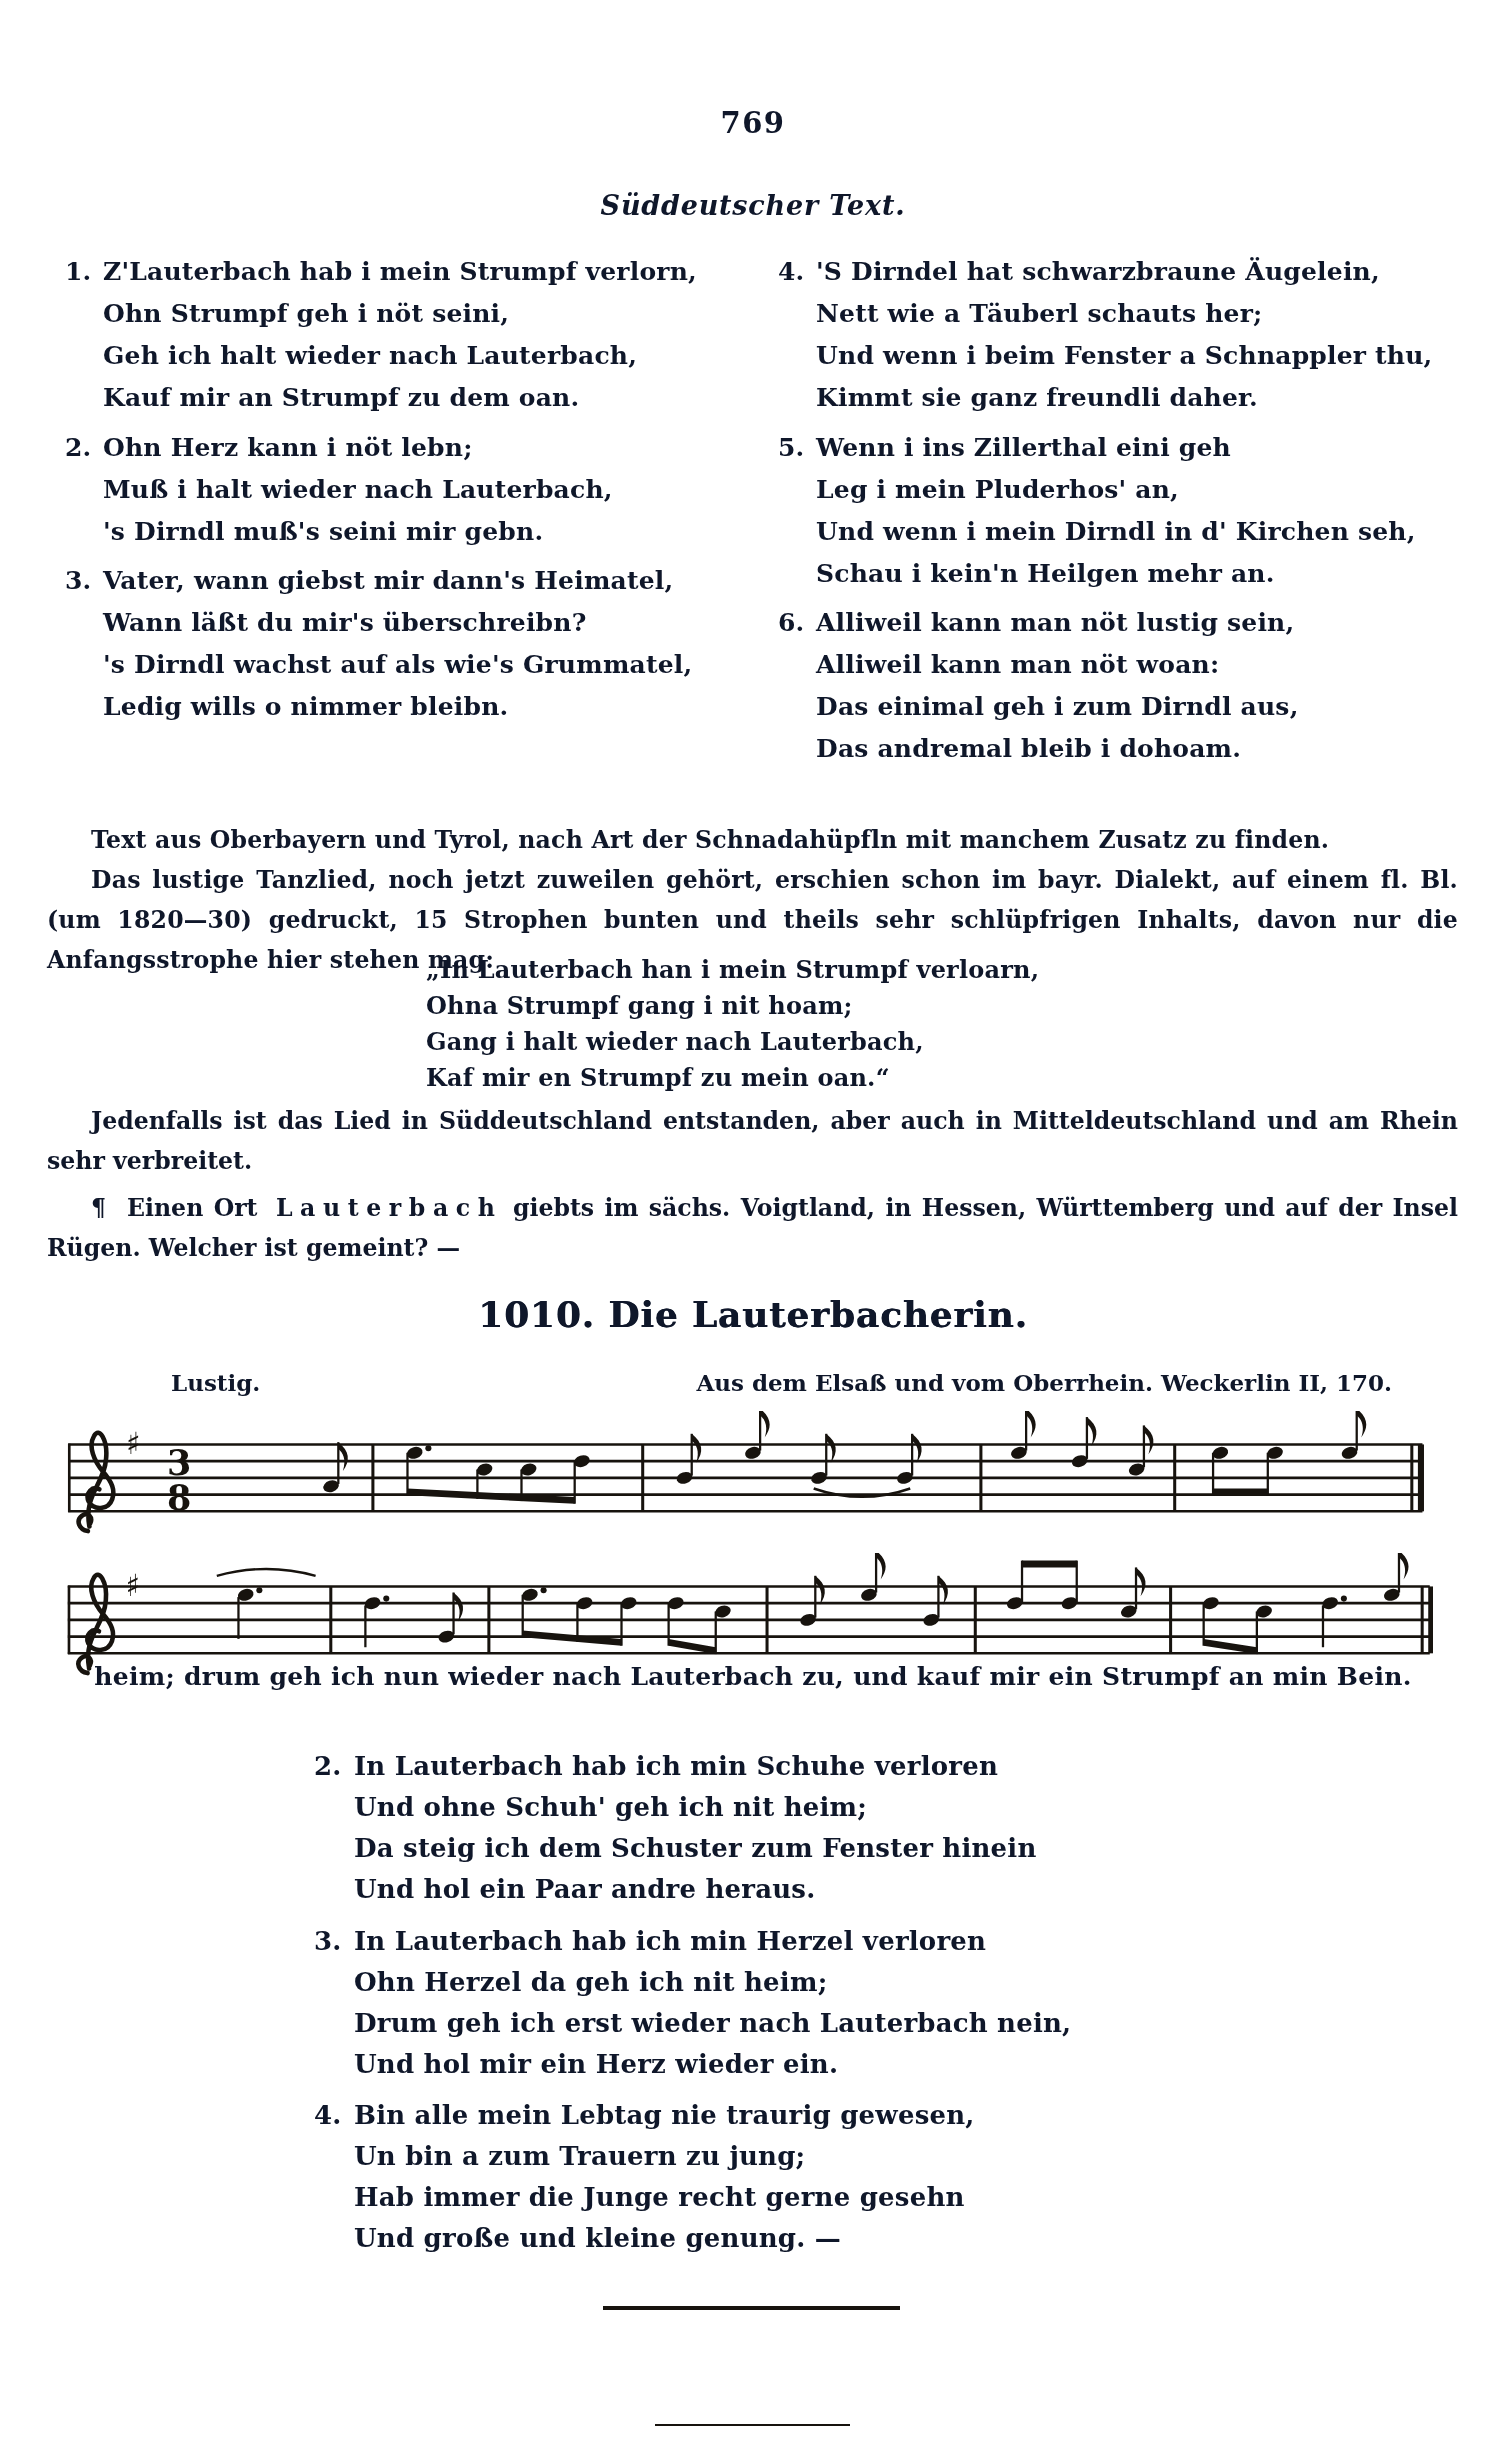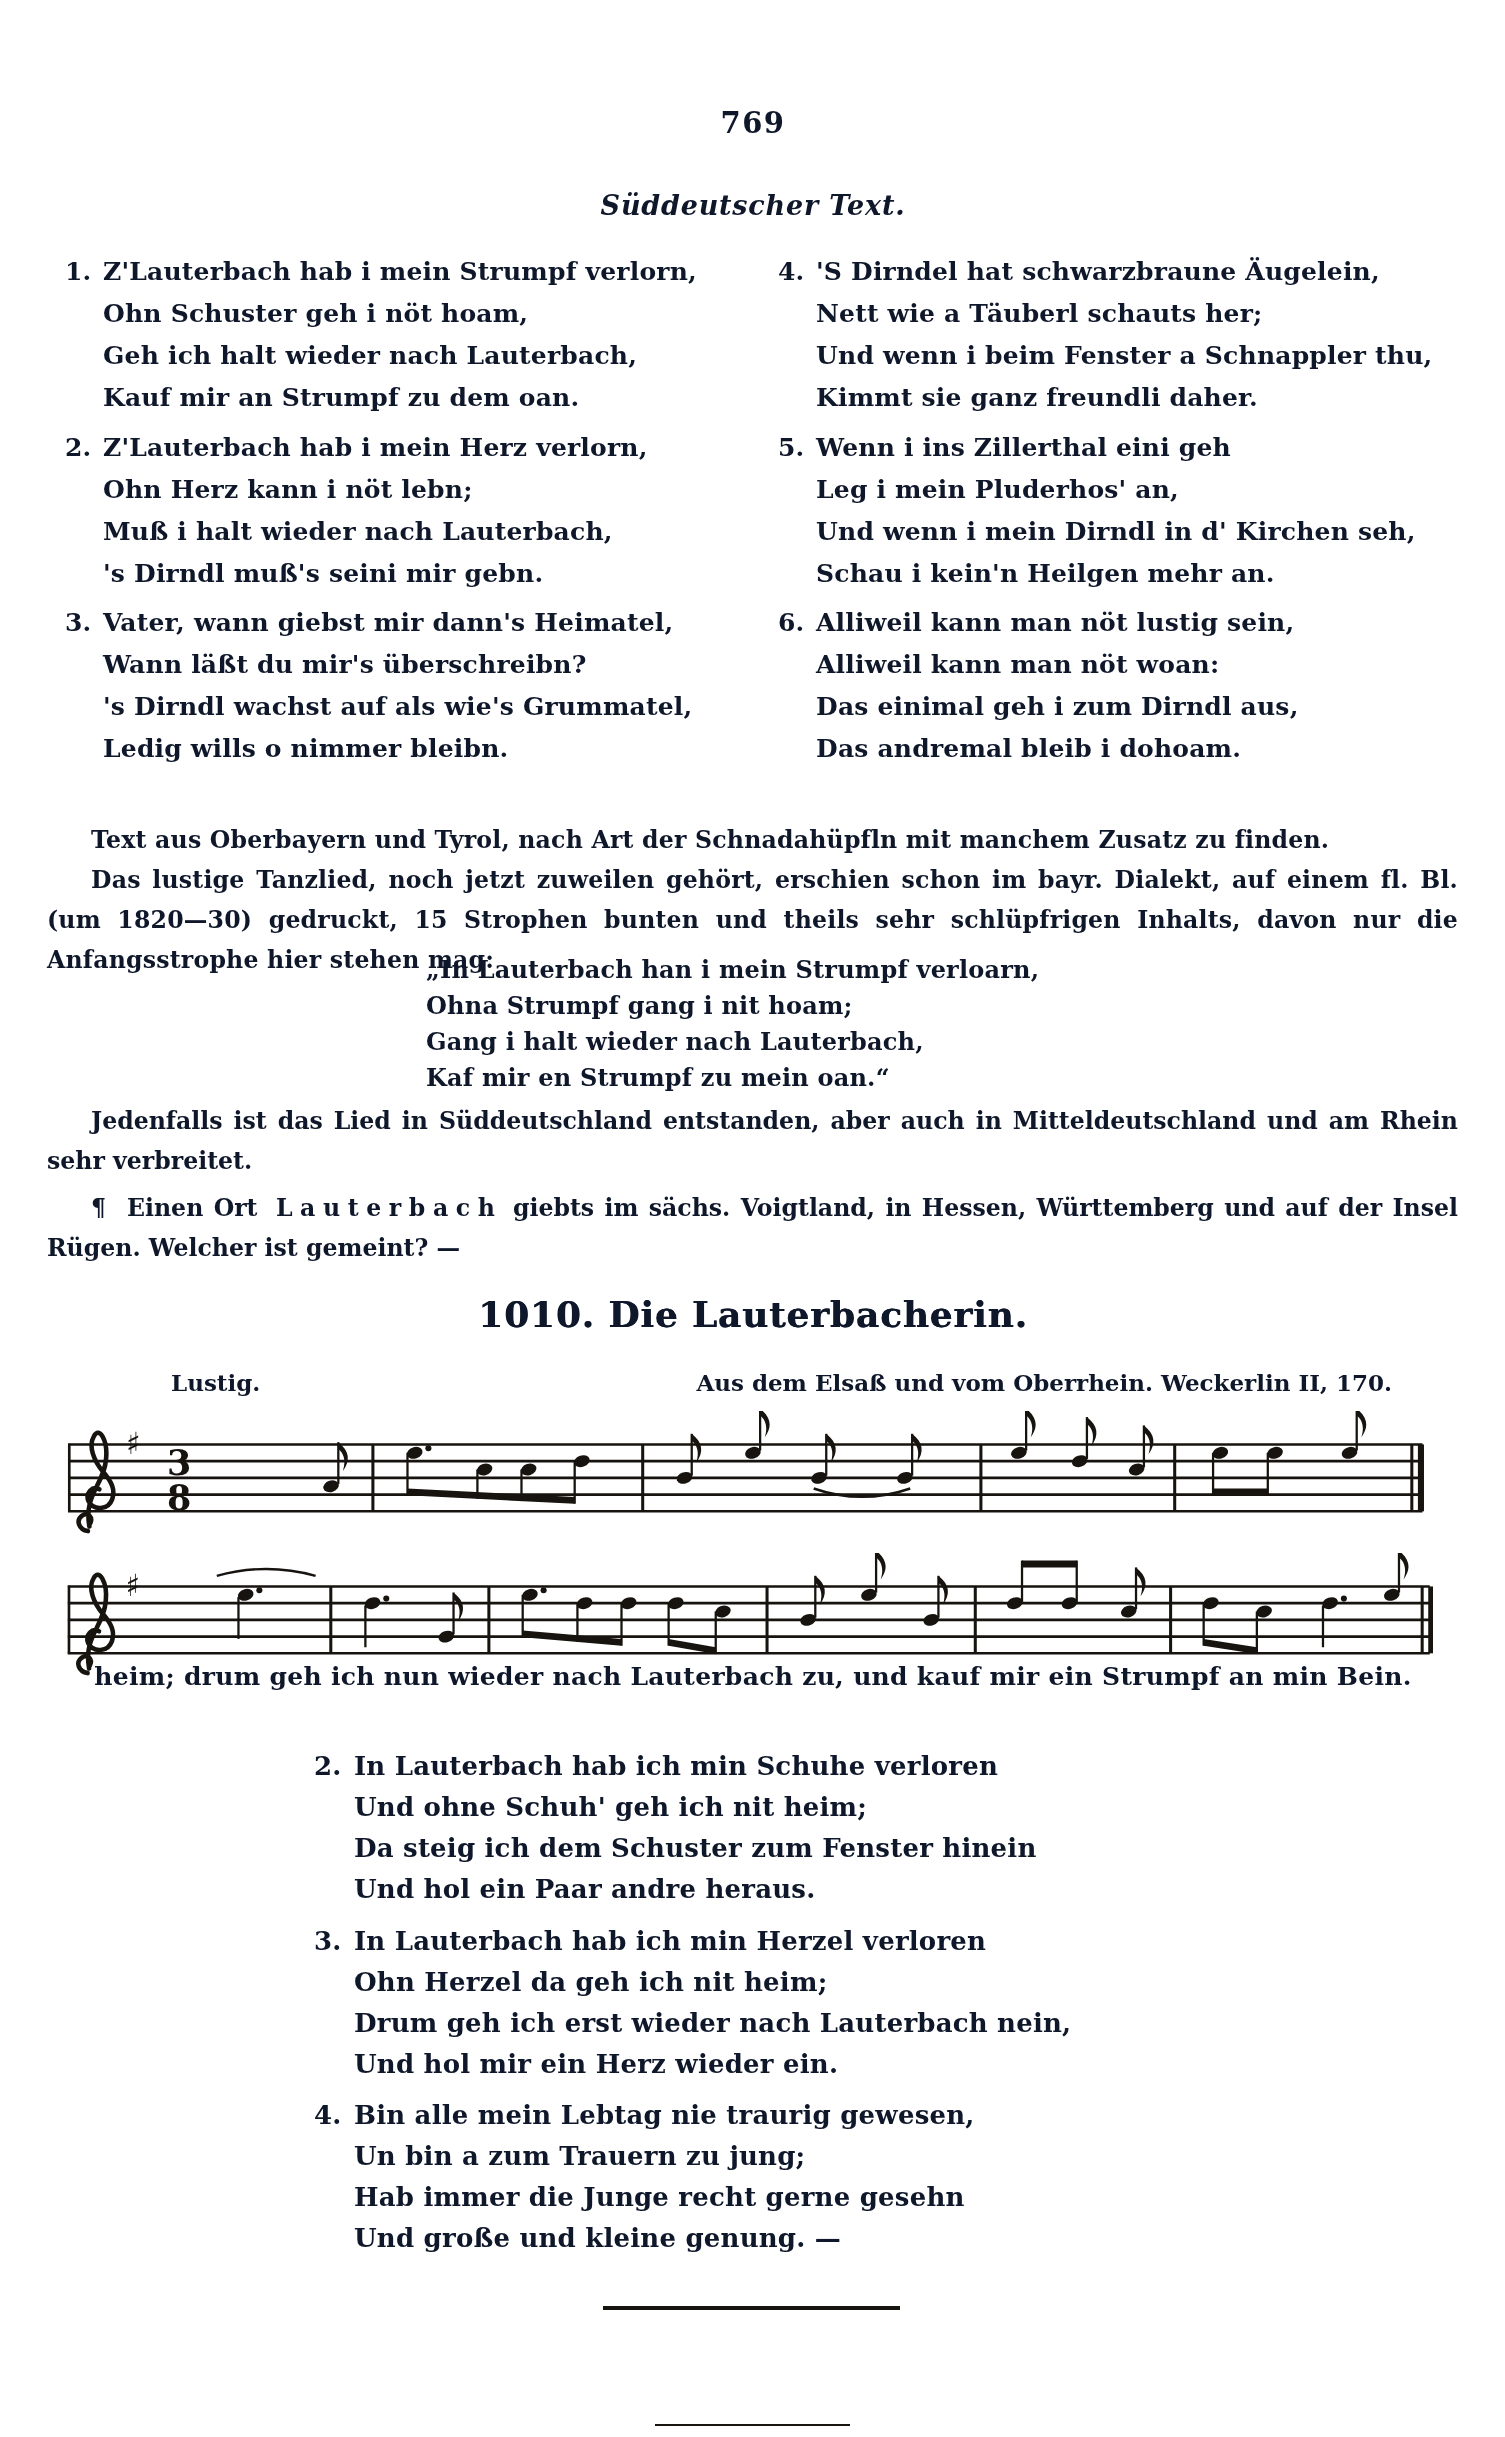--- a/index.html
+++ b/index.html
@@ -50,27 +50,26 @@
 <div class="page">
 
   <div class="abs center pageno">769</div>
   <div class="abs center heading">Süddeutscher Text.</div>
 
   <div class="abs cols">
     <div class="col">
       <div class="tverse">
         <span class="vnum">1.</span>
         <div>Z'Lauterbach hab i mein Strumpf verlorn,</div>
-        <div>Ohn Schuster geh i nöt hoam,</div>
+        <div>Ohn Strumpf geh i nöt seini,</div>
         <div>Geh ich halt wieder nach Lauterbach,</div>
         <div>Kauf mir an Strumpf zu dem oan.</div>
       </div>
       <div class="tverse">
         <span class="vnum">2.</span>
-        <div>Z'Lauterbach hab i mein Herz verlorn,</div>
         <div>Ohn Herz kann i nöt lebn;</div>
         <div>Muß i halt wieder nach Lauterbach,</div>
         <div>'s Dirndl muß's seini mir gebn.</div>
       </div>
       <div class="tverse">
         <span class="vnum">3.</span>
         <div>Vater, wann giebst mir dann's Heimatel,</div>
         <div>Wann läßt du mir's überschreibn?</div>
         <div>'s Dirndl wachst auf als wie's Grummatel,</div>
         <div>Ledig wills o nimmer bleibn.</div>

